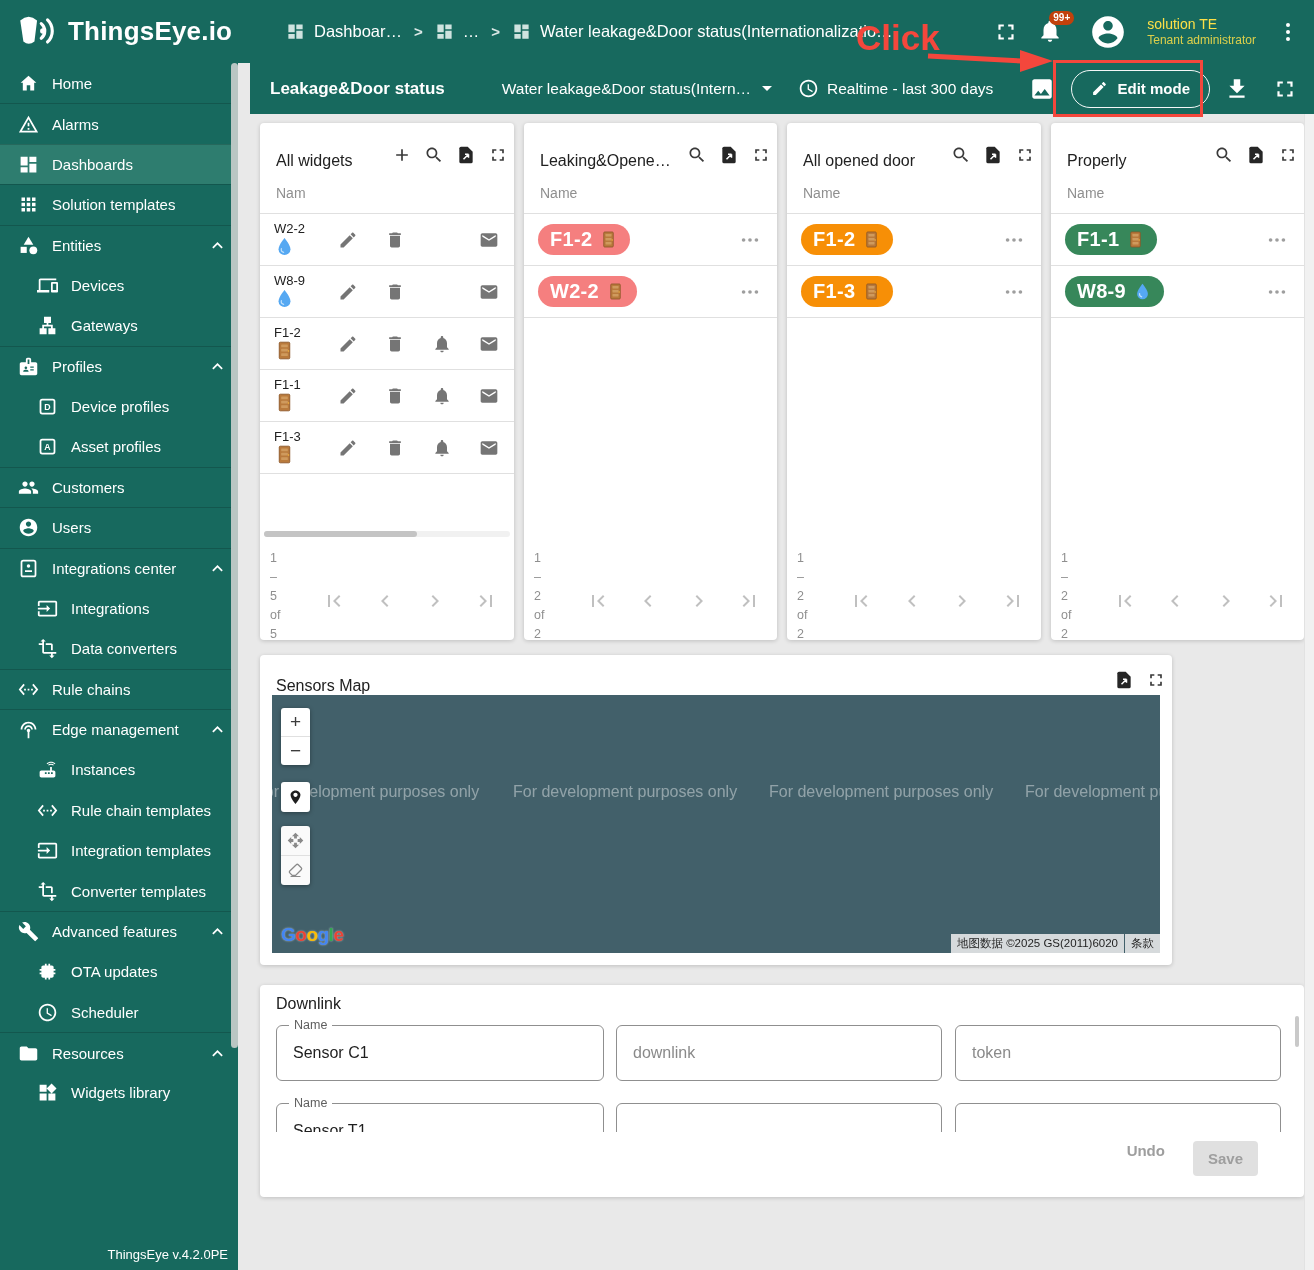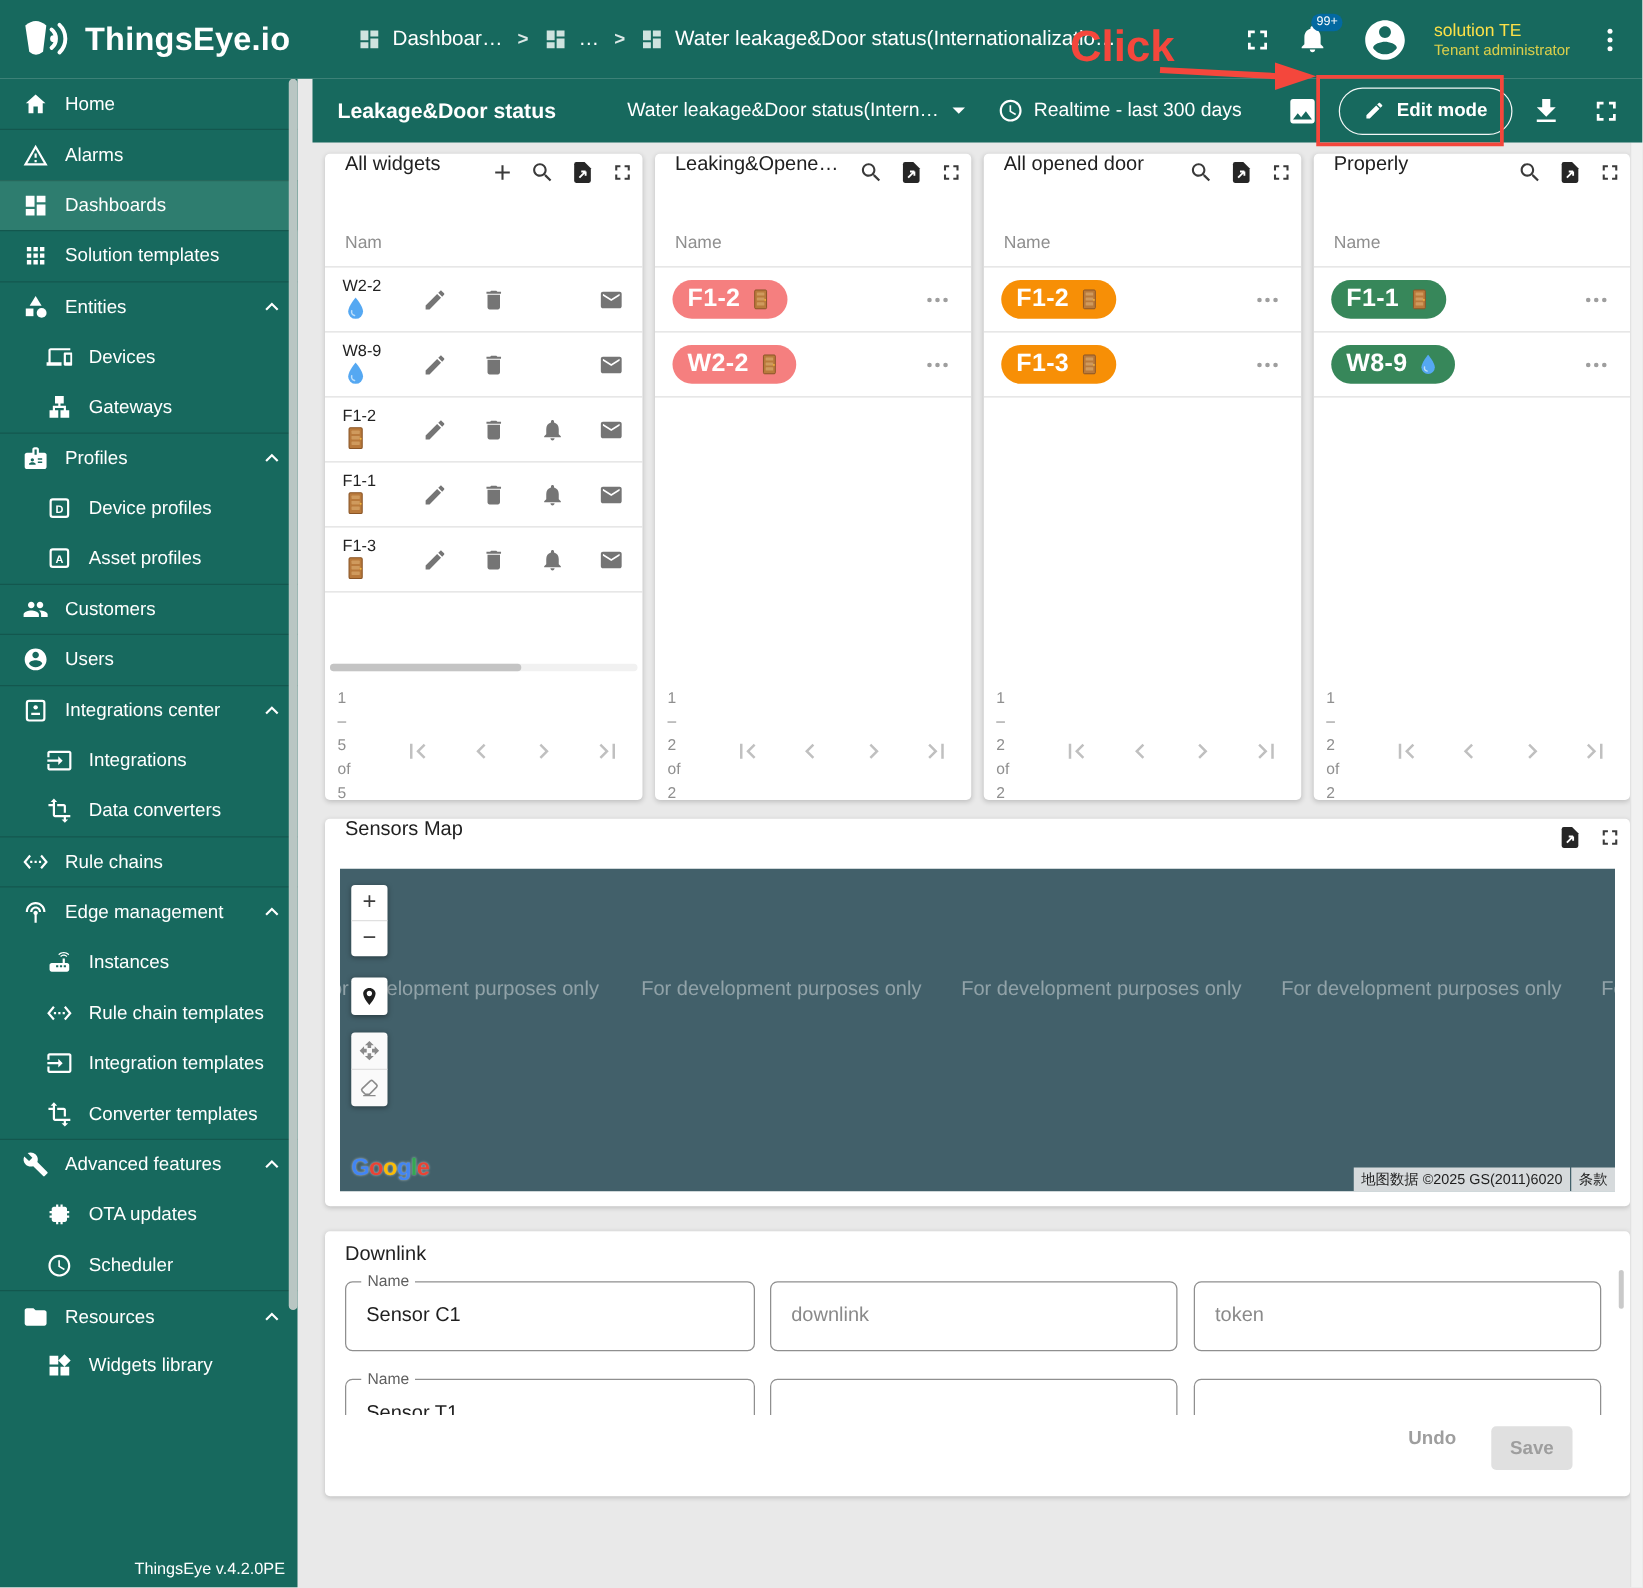--- a/index.html
+++ b/index.html
@@ -26,22 +26,22 @@
   .logo-text{color:#fff;font-size:26px;font-weight:700;letter-spacing:.2px}
   .crumbs{display:flex;align-items:center;gap:12px;margin-left:36px;color:#fff;min-width:0;flex:1}
   .crumb{display:flex;align-items:center;gap:9px;font-size:16.5px;white-space:nowrap;cursor:pointer}
   .crumb .ic{width:19px;height:19px;color:#cfe3df}
   .crumb-sep{color:rgba(255,255,255,.85);font-weight:700;font-size:15px}
   .crumb-last{max-width:430px;overflow:hidden;text-overflow:ellipsis}
   .top-actions{display:flex;align-items:center;padding-right:14px;gap:10px}
   .tico{width:26px;height:26px;color:#fff;cursor:pointer}
   .bell-wrap{position:relative;width:28px;height:28px;margin-left:8px;cursor:pointer}
   .bell-wrap .ic{width:26px;height:26px;color:#fff}
-  .badge{position:absolute;top:-7px;right:-9px;background:#0369a1;color:#fff;font-size:10px;
-         font-weight:400;border-radius:9px;padding:2px 4px;line-height:1}
+  .badge{position:absolute;top:-7px;right:-9px;background:#c2410c;color:#fff;font-size:10px;
+         font-weight:700;border-radius:9px;padding:2px 4px;line-height:1}
   .avatar{width:38px;height:38px;margin-left:14px;color:#fff;cursor:pointer}
   .user-meta{display:flex;flex-direction:column;color:#fde047;line-height:1.3;margin-left:10px;margin-right:10px}
   .user-name{font-size:14px}
   .user-role{font-size:12px;opacity:.85}
   .morev{width:24px;height:24px;color:#fff;cursor:pointer}
 
   
   .sidebar{position:absolute;top:63px;left:0;width:238px;height:1207px;background:var(--teal);z-index:5}
   .nav{display:flex;align-items:center;height:40.4px;padding:0 10px 0 18px;gap:13px;color:#fff;
        font-size:15px;font-weight:500;cursor:pointer;white-space:nowrap}
@@ -69,24 +69,24 @@
   .editmode-btn .ic{width:17px;height:17px}
 
   
   .canvas{position:absolute;top:114px;left:250px;width:1054px;height:1156px;background:#e9e9e9;overflow:hidden}
   .page-scroll{position:absolute;top:114px;right:0;width:10px;height:1156px;background:#f1f1f1;border-left:1px solid #e2e2e2}
   .card{position:absolute;background:#fff;border-radius:4px;box-shadow:0 1px 4px rgba(0,0,0,.18)}
   #card-allw{left:10px;top:9px;width:254px;height:517px}
   #card-leak{left:274px;top:9px;width:253px;height:517px}
   #card-open{left:537px;top:9px;width:254px;height:517px}
   #card-prop{left:801px;top:9px;width:253px;height:517px}
-  #card-map{left:10px;top:541px;width:1044px;height:310px}
+  #card-map{left:10px;top:541px;width:912px;height:310px}
   #card-down{left:10px;top:871px;width:1044px;height:212px}
 
-  .w-head{display:flex;align-items:flex-start;height:47px;padding:0 0 0 16px}
+  .w-head{display:flex;align-items:flex-end;height:47px;padding:0 0 0 16px}
   .w-title{font-size:16px;color:#212121;flex:1;white-space:nowrap;overflow:hidden;text-overflow:ellipsis}
   .hbtn{width:32px;height:30px;display:flex;align-items:center;justify-content:center;color:#3a3a3a;cursor:pointer}
   .hbtn .ic{width:20px;height:20px}
   .col-head{height:44px;display:flex;align-items:flex-end;padding:0 0 12px 16px;color:#8f8f8f;
             font-size:14px;border-bottom:1px solid #e0e0e0}
 
   
   .rowA{height:52px;display:flex;align-items:center;border-bottom:1px solid #e0e0e0;padding-left:14px}
   .namecell{width:50px;display:flex;flex-direction:column;align-items:flex-start}
   .namecell .nm{font-size:13px;color:#212121;line-height:14px}

